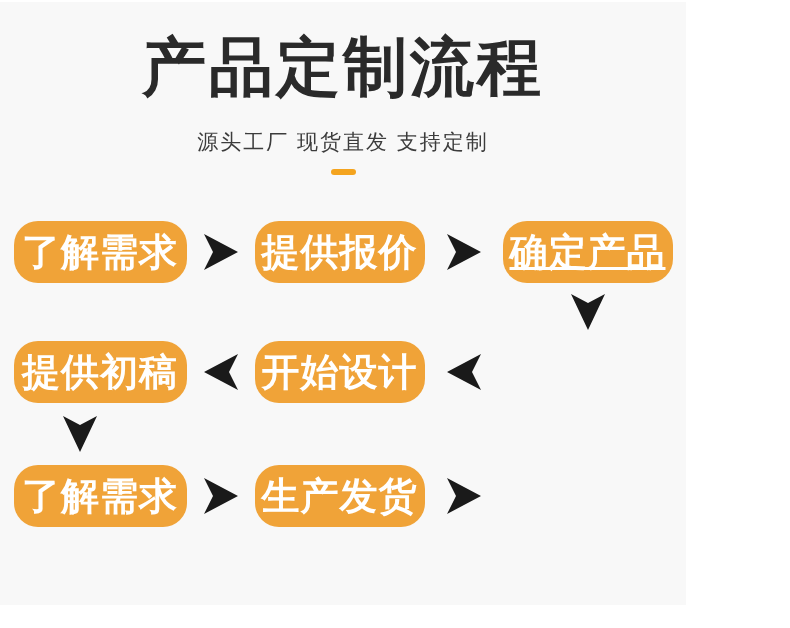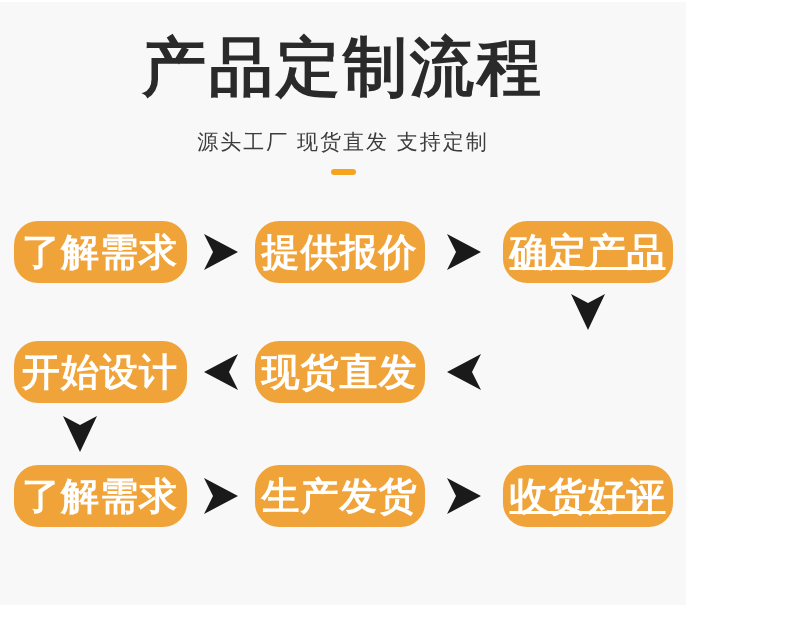--- a/index.html
+++ b/index.html
@@ -109,27 +109,27 @@
         </svg>
     </div>
     <div class="step-box r1 c5">确定产品</div>
 
     <div class="arrow-cell r2 c5">
       <svg width="36" height="38" viewBox="0 0 36 38">
           <polygon points="1,1 18,10 35,1 18,37"></polygon>
         </svg>
     </div>
 
-    <div class="step-box r3 c1">开始设计</div>
+    <div class="step-box r3 c1">提供初稿</div>
     <div class="arrow-cell r3 c2">
       <svg width="36" height="38" viewBox="0 0 36 38">
           <polygon points="35,1 1,19 35,37 26,19"></polygon>
         </svg>
     </div>
-    <div class="step-box r3 c3">现货直发</div>
+    <div class="step-box r3 c3">开始设计</div>
     <div class="arrow-cell r3 c4">
       <svg width="36" height="38" viewBox="0 0 36 38">
           <polygon points="35,1 1,19 35,37 26,19"></polygon>
         </svg>
     </div>
 
     <div class="arrow-cell r4 c1 shift-left">
       <svg width="36" height="38" viewBox="0 0 36 38">
           <polygon points="1,1 18,10 35,1 18,37"></polygon>
         </svg>
@@ -140,16 +140,15 @@
       <svg width="36" height="38" viewBox="0 0 36 38">
           <polygon points="1,1 35,19 1,37 10,19"></polygon>
         </svg>
     </div>
     <div class="step-box r5 c3">生产发货</div>
     <div class="arrow-cell r5 c4">
       <svg width="36" height="38" viewBox="0 0 36 38">
           <polygon points="1,1 35,19 1,37 10,19"></polygon>
         </svg>
     </div>
-    <div class="step-box r5 c5">收货好评</div>
 
   </div>
 </div>
 
 </body></html>

